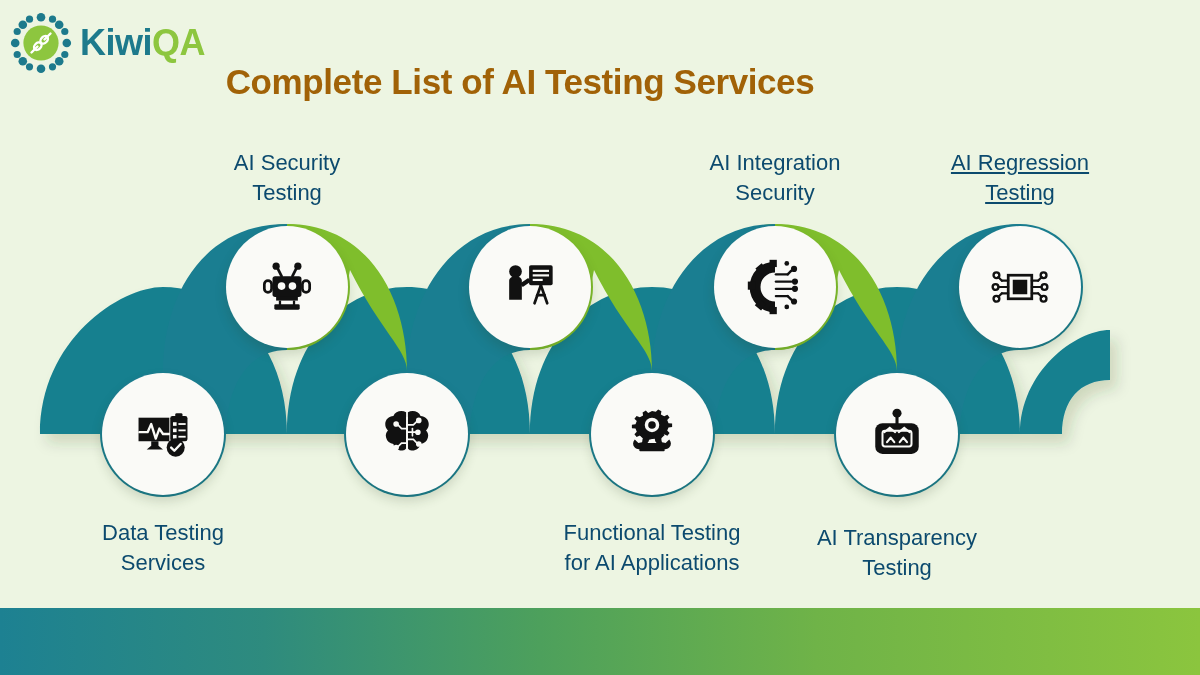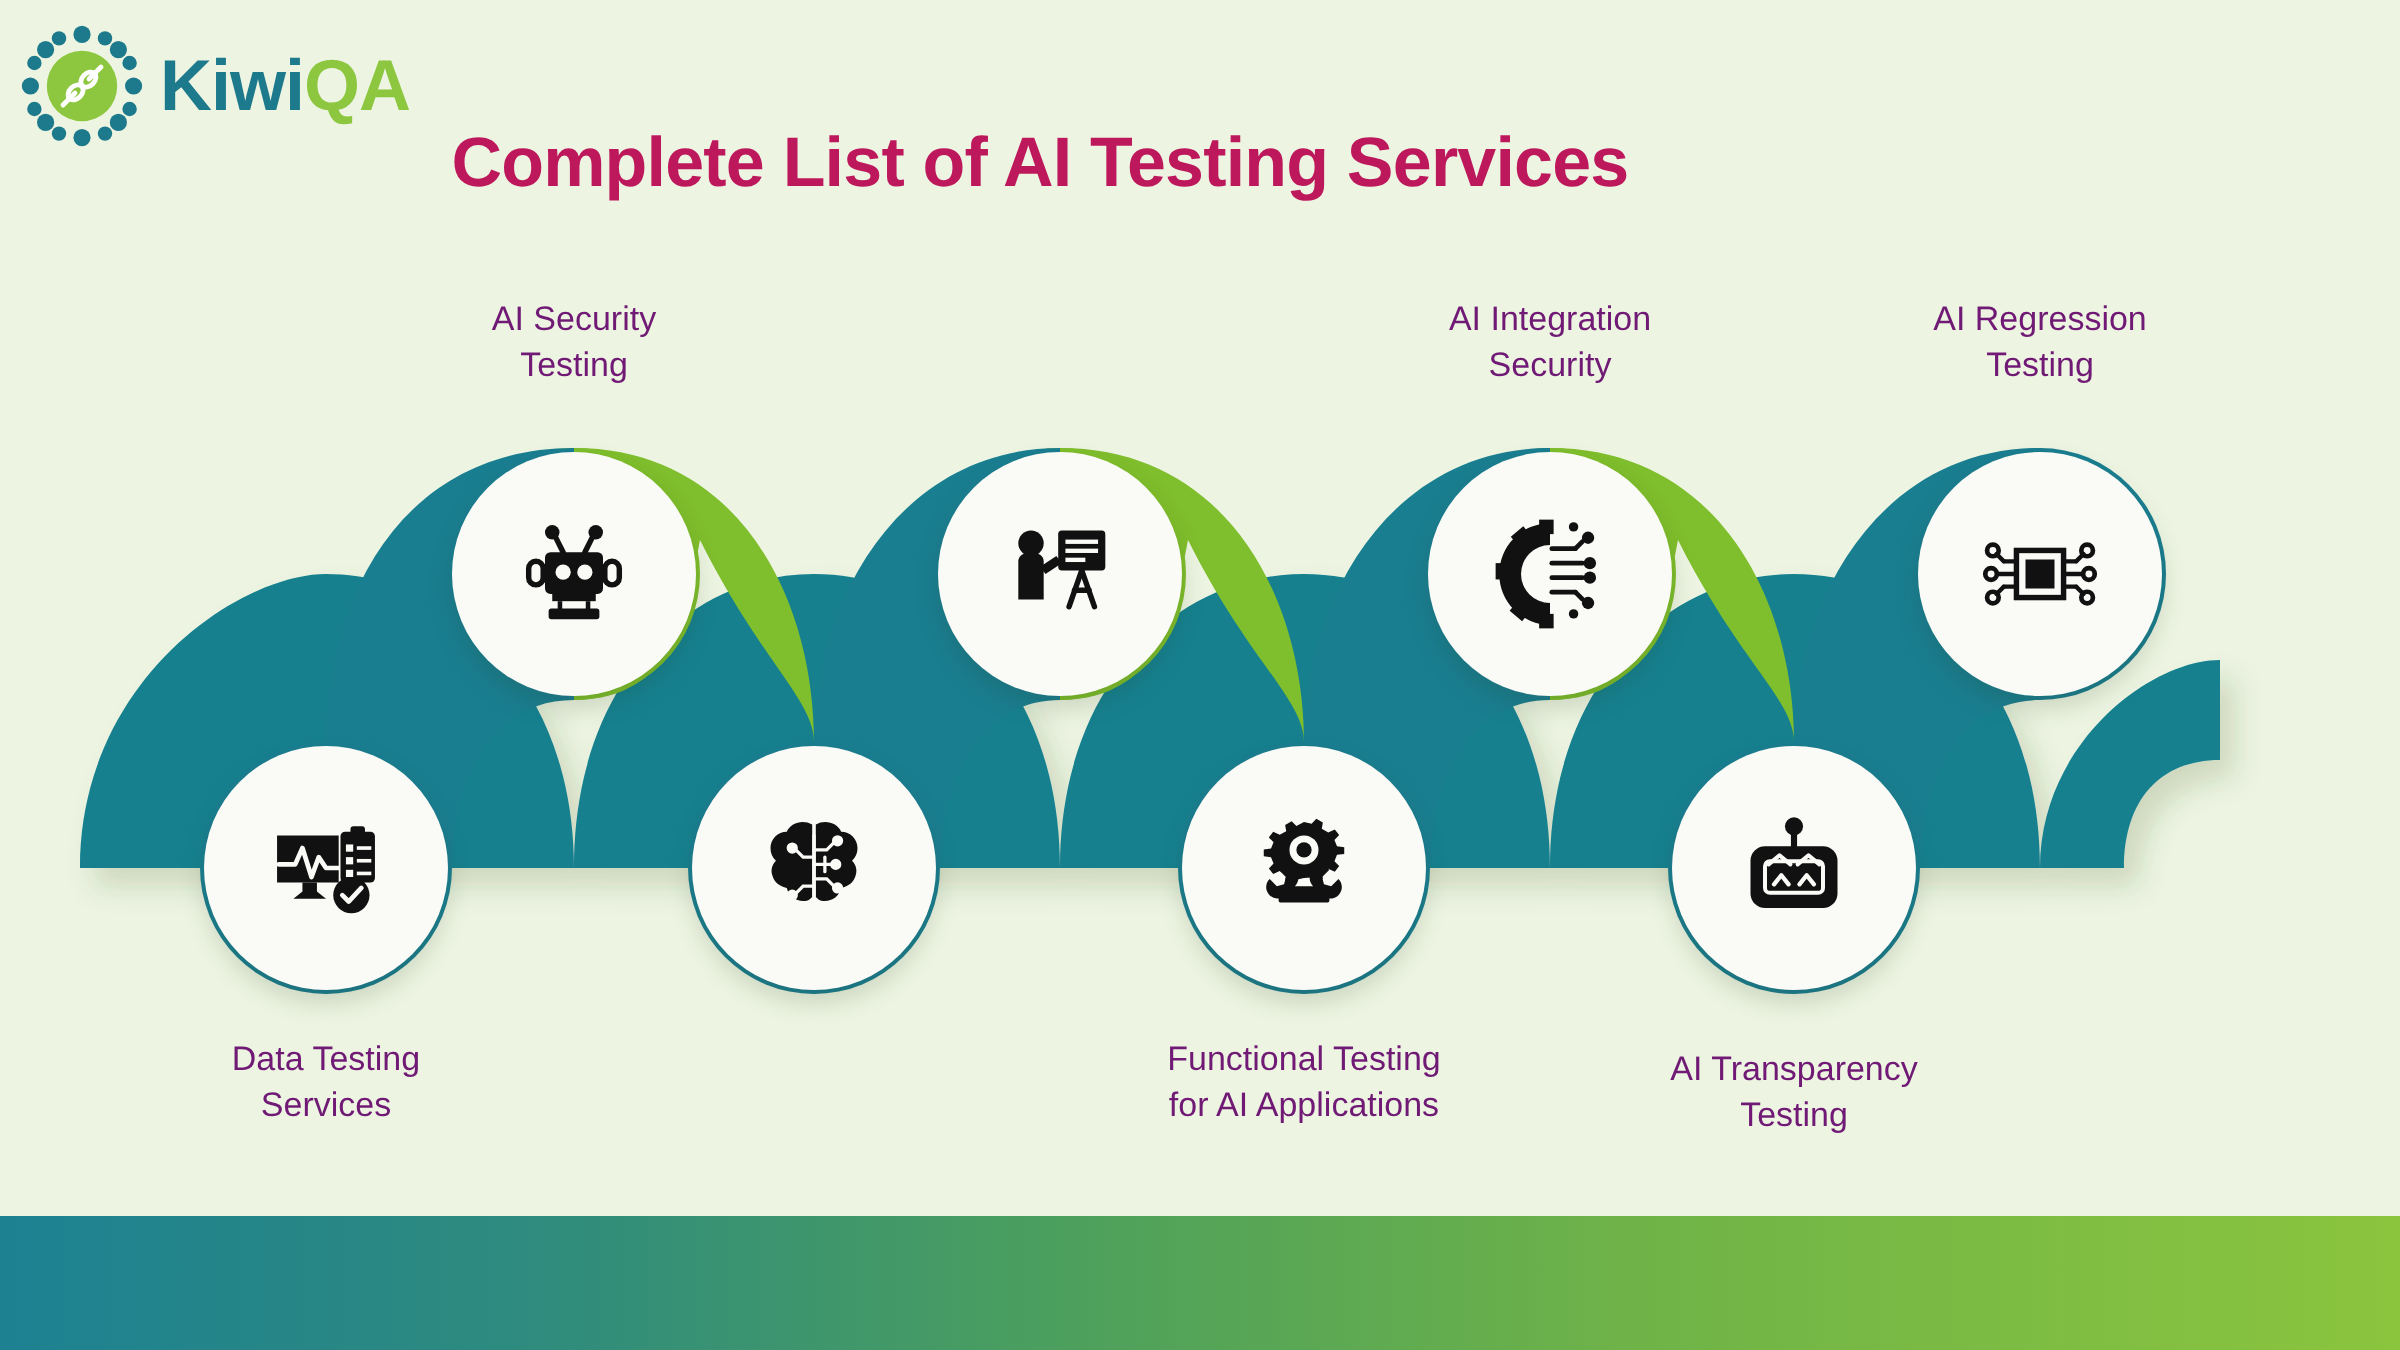--- a/index.html
+++ b/index.html
@@ -21,21 +21,21 @@
     font-size:36px; font-weight:bold; letter-spacing:-0.5px;
     line-height:1; white-space:nowrap;
   }
   .logo-kiwi { color:#1D7A8C; }
   .logo-qa { color:#8DC63F; }
 
   
   .title {
     position:absolute; left:0; right:0; top:62px;
     text-align:center;
-    font-size:35px; font-weight:bold; color:#be185d;
+    font-size:35px; font-weight:bold; color:#a16207;
     letter-spacing:-0.4px;
   }
 
   
   .ribbon { position:absolute; left:0; top:0; width:1200px; height:608px; }
 
   
   .node { position:absolute; width:122px; height:122px; }
   .node .disc {
     position:absolute; inset:0; border-radius:50%;
@@ -43,21 +43,21 @@
     box-shadow:0 6px 12px rgba(40,60,30,0.18);
     display:flex; align-items:center; justify-content:center;
   }
   .node .disc svg { width:58px; height:58px; display:block; }
 
   .node.top    { top:226px; }
   .node.bottom { top:373px; }
 
   .label {
     position:absolute; text-align:center;
-    font-size:17px; line-height:1.38; color:#701a75;
+    font-size:22px; line-height:1.38; color:#0c4a6e;
     width:260px; white-space:pre-line;
   }
   .label.top    { bottom:0; }
   .label.bottom { top:0; }
 
   .footer-bar {
     position:absolute; left:0; top:608px; width:1200px; height:67px;
     background:linear-gradient(90deg,#1D8192 0%,#2E8B7E 22%,#4DA05C 45%,#6FB348 68%,#8BC53E 100%);
   }
 </style>
@@ -357,18 +357,18 @@
           <circle cx="6" cy="19" r="3.2"></circle>
           <circle cx="5" cy="32" r="3.2"></circle>
           <circle cx="6" cy="45" r="3.2"></circle>
           <circle cx="58" cy="19" r="3.2"></circle>
           <circle cx="59" cy="32" r="3.2"></circle>
           <circle cx="58" cy="45" r="3.2"></circle>
         </g>
       </svg>
     </div>
   </div>
-  <div class="label top" style="left:890px; top:148px;">AI Regression
+  <div class="label top" style="left:890px; top:148px;text-decoration:underline;">AI Regression
 Testing</div>
 
   <div class="footer-bar"></div>
 
 </div>
 
 </body></html>

